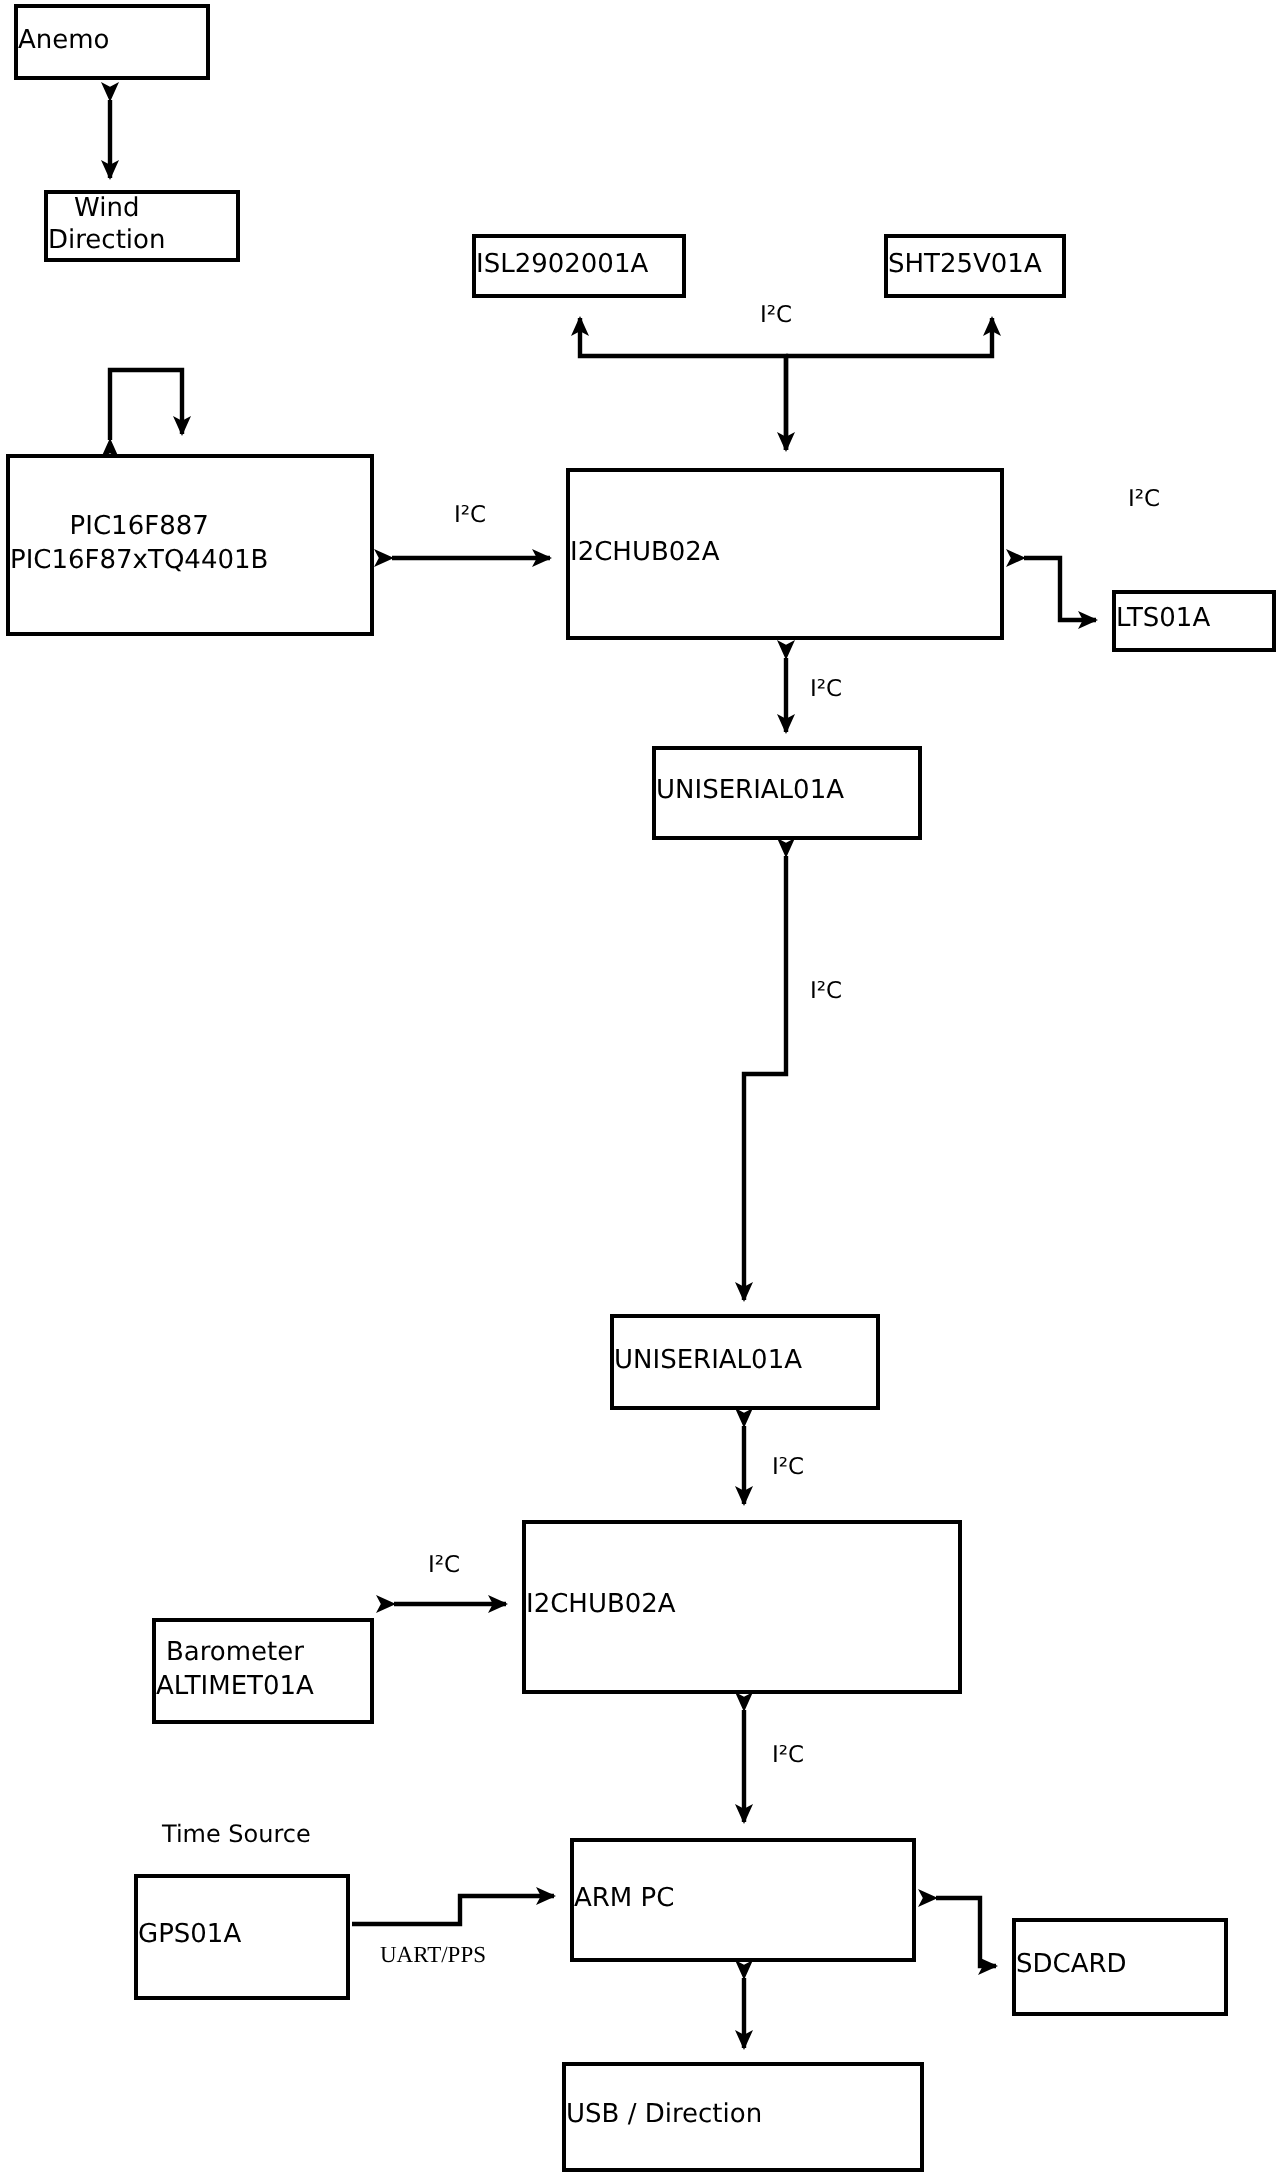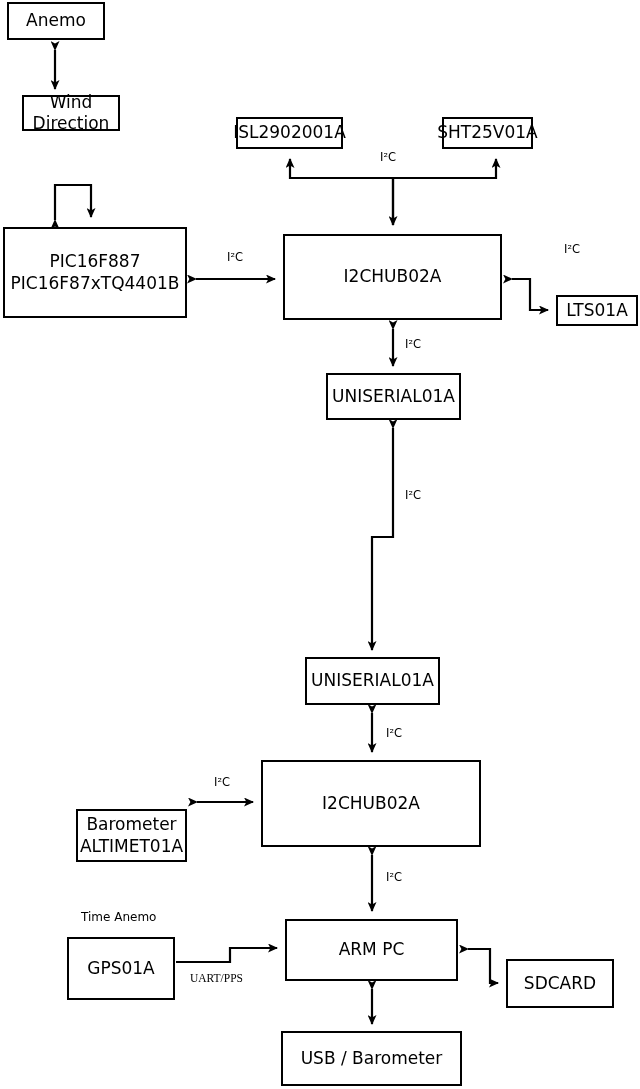--- a/index.html
+++ b/index.html
@@ -1,21 +1,21 @@
 <!DOCTYPE html>
 <html><head>
 <meta charset="utf-8">
 <style>
   html,body{margin:0;padding:0;background:#ffffff;}
   body{font-family:"DejaVu Sans","Liberation Sans",sans-serif;}
   #stage{position:relative;width:640px;height:1089px;background:#ffffff;overflow:hidden;}
   svg#wires{position:absolute;left:0;top:0;width:640px;height:1089px;}
   .node{position:absolute;box-sizing:border-box;background:#ffffff;
-        border:2px solid #000000;display:flex;align-items:center;justify-content:center;
-        text-align:center;line-height:1.25;color:#000000;font-size:17px;}
+        border:2px solid #000000;display:flex;align-items:center;
+        text-align:center;line-height:1.25;color:#000000;font-size:13px;}
   .node .lbl{white-space:pre-line;display:block;}
   .edge-label{position:absolute;color:#000000;font-size:11.5px;white-space:nowrap;}
   .free-label{position:absolute;color:#000000;font-size:12px;white-space:nowrap;}
 </style>
 </head>
 <body>
 
 <div id="stage">
 
   <svg id="wires" viewBox="0 0 640 1089" xmlns="http://www.w3.org/2000/svg">
@@ -109,36 +109,36 @@
 
   <div class="node" style="left:506px;top:959px;width:108px;height:49px;">
     <span class="lbl">SDCARD</span>
   </div>
 
   <div class="node" style="left:285px;top:919px;width:173px;height:62px;">
     <span class="lbl">ARM PC</span>
   </div>
 
   <div class="node" style="left:281px;top:1031px;width:181px;height:55px;">
-    <span class="lbl">USB / Barometer</span>
+    <span class="lbl">USB / Direction</span>
   </div>
 
   <div class="edge-label" style="left:380px;top:150px;">I²C</div>
 
   <div class="edge-label" style="left:227px;top:250px;">I²C</div>
 
   <div class="edge-label" style="left:564px;top:242px;">I²C</div>
 
   <div class="edge-label" style="left:405px;top:337px;">I²C</div>
 
   <div class="edge-label" style="left:405px;top:488px;">I²C</div>
 
   <div class="edge-label" style="left:386px;top:726px;">I²C</div>
 
   <div class="edge-label" style="left:214px;top:775px;">I²C</div>
 
   <div class="edge-label" style="left:386px;top:870px;">I²C</div>
 
   <div class="edge-label" style="left:190px;top:972px;font-family:Liberation Serif, serif;">UART/PPS</div>
 
-  <div class="free-label" style="left:81px;top:910px;">Time Anemo</div>
+  <div class="free-label" style="left:81px;top:910px;">Time Source</div>
 
 </div>
 
 </body></html>

